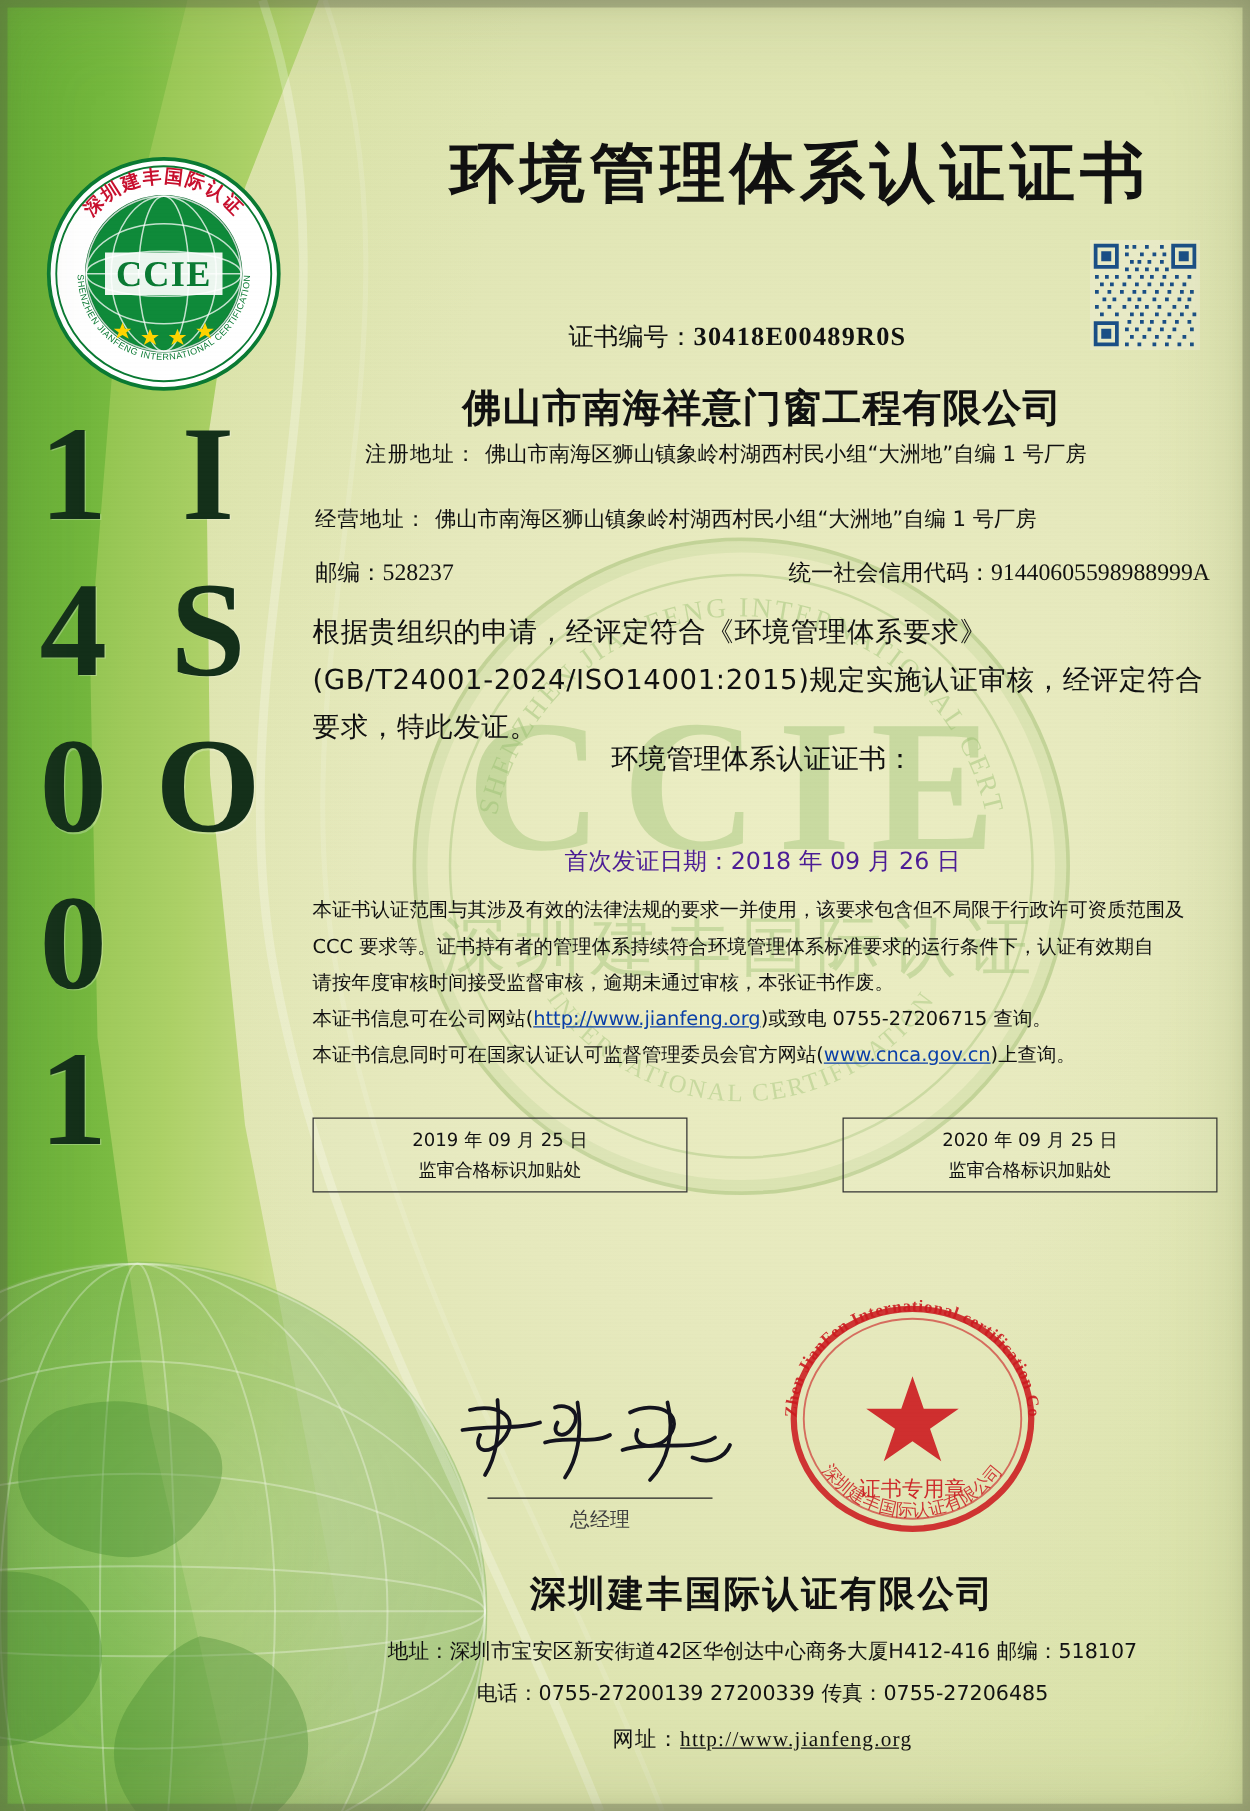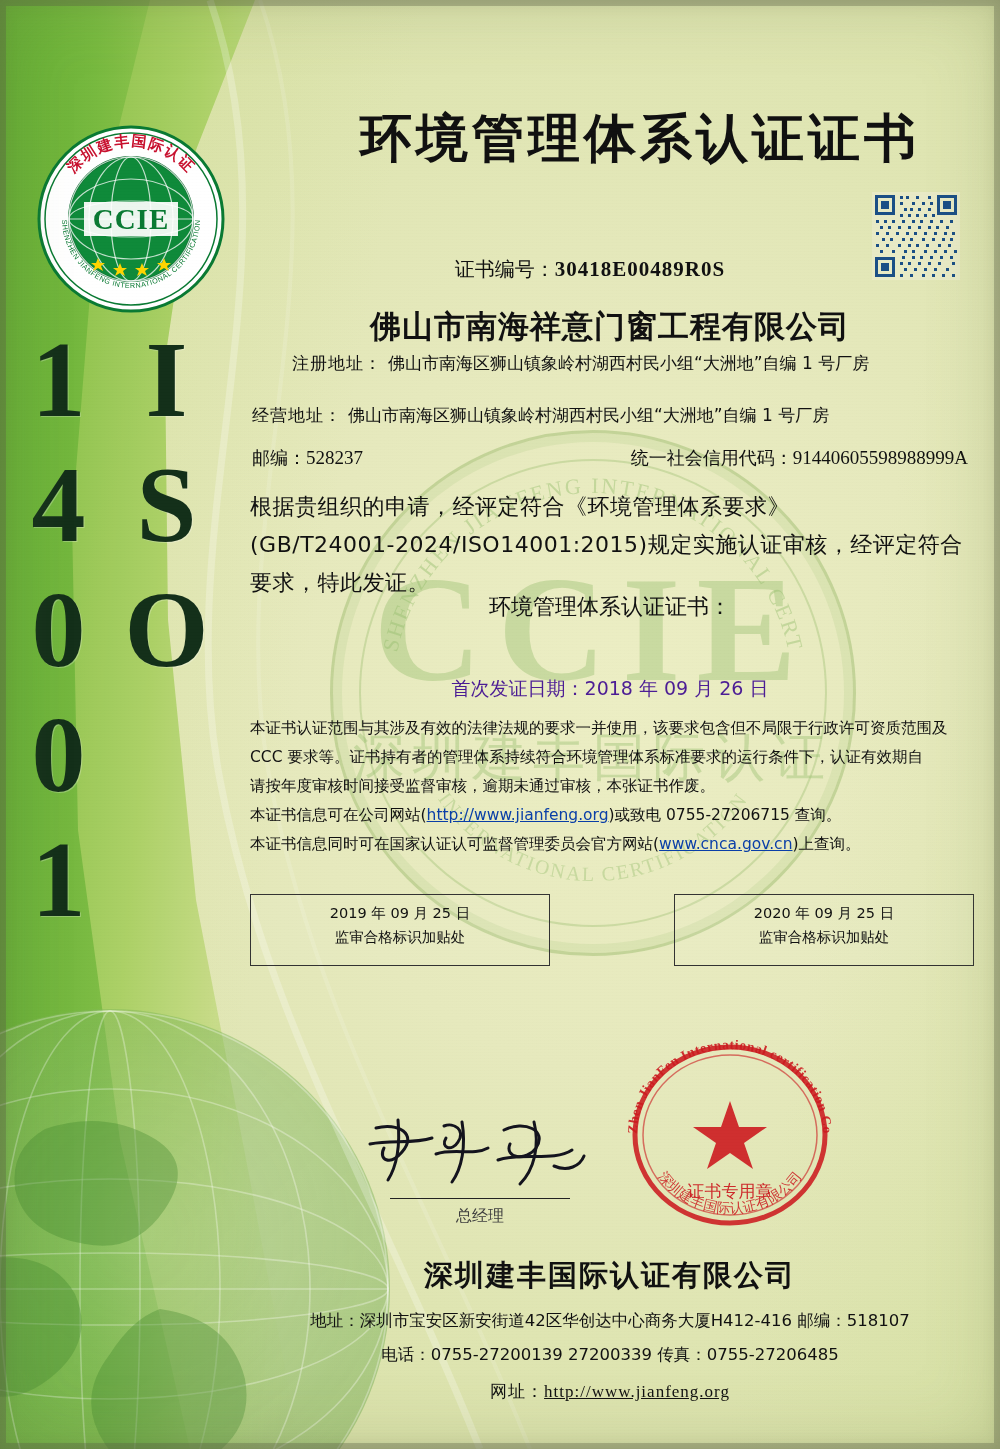--- a/index.html
+++ b/index.html
@@ -278,21 +278,21 @@
     position: absolute;
     top: 894px;
     left: 10px;
     width: 724px;
     display: flex;
     justify-content: space-between;
   }
   .stamp-box {
     width: 290px;
     border: 1px solid #333;
-    padding: 6px 4px 16px;
+    padding: 6px 4px 4px;
     text-align: center;
     font-family: "DejaVu Sans", sans-serif;
     font-size: 14.5px;
     line-height: 24px;
     color: #111;
     background: rgba(255,255,255,0.06);
   }
   
   .signature {
     position: absolute;

